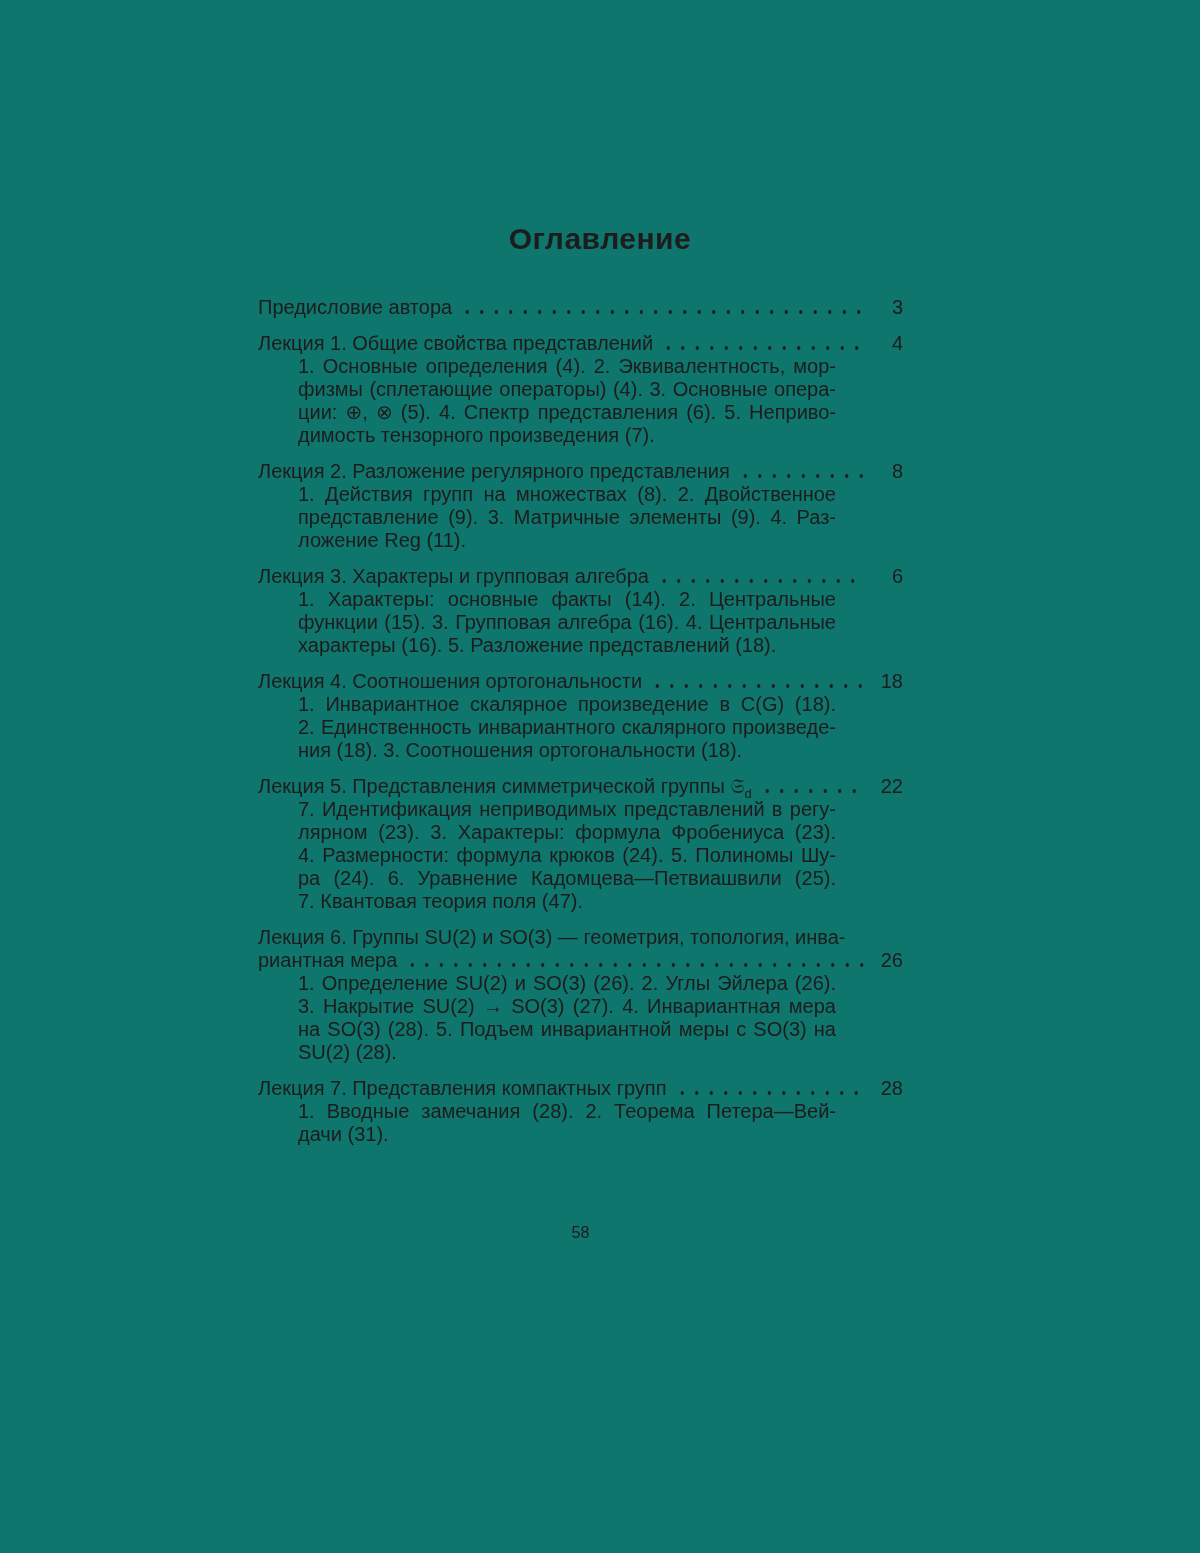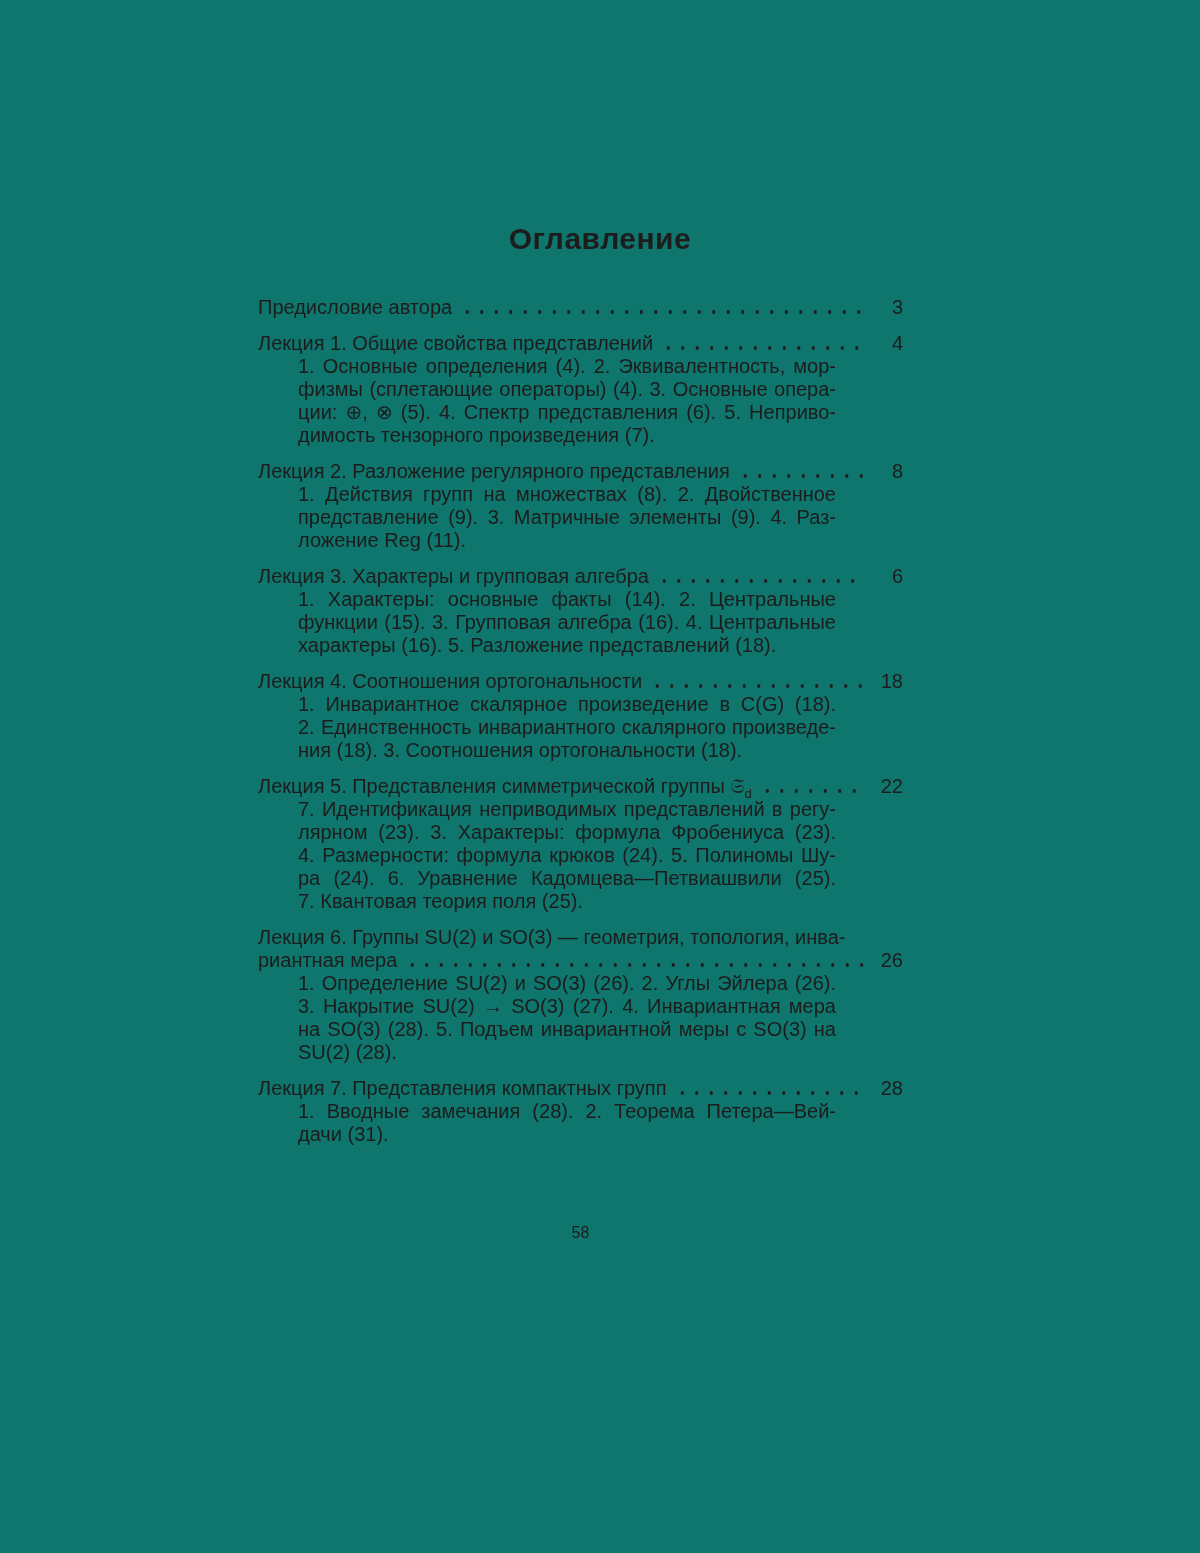--- a/index.html
+++ b/index.html
@@ -137,21 +137,21 @@
       <div class="row">
         <span class="t"><span>Лекция 5. Представления симметрической группы </span><span>𝔖</span><sub class="ds">d</sub></span>
         <span class="leader"></span>
         <span class="pg">22</span>
       </div>
       <div class="sub">
         <div class="jl">7. Идентификация неприводимых представлений в регу-</div>
         <div class="jl">лярном (23).  3. Характеры: формула Фробениуса (23).</div>
         <div class="jl">4. Размерности: формула крюков (24).  5. Полиномы Шу-</div>
         <div class="jl">ра (24).  6. Уравнение Кадомцева—Петвиашвили (25).</div>
-        <div class="pl">7. Квантовая теория поля (25).</div>
+        <div class="pl">7. Квантовая теория поля (47).</div>
       </div>
     </div>
 
     <div class="entry">
       <div class="pl hl">Лекция 6. Группы SU(2) и SO(3) — геометрия, топология, инва-</div>
       <div class="row">
         <span class="t">риантная мера</span>
         <span class="leader"></span>
         <span class="pg">26</span>
       </div>

